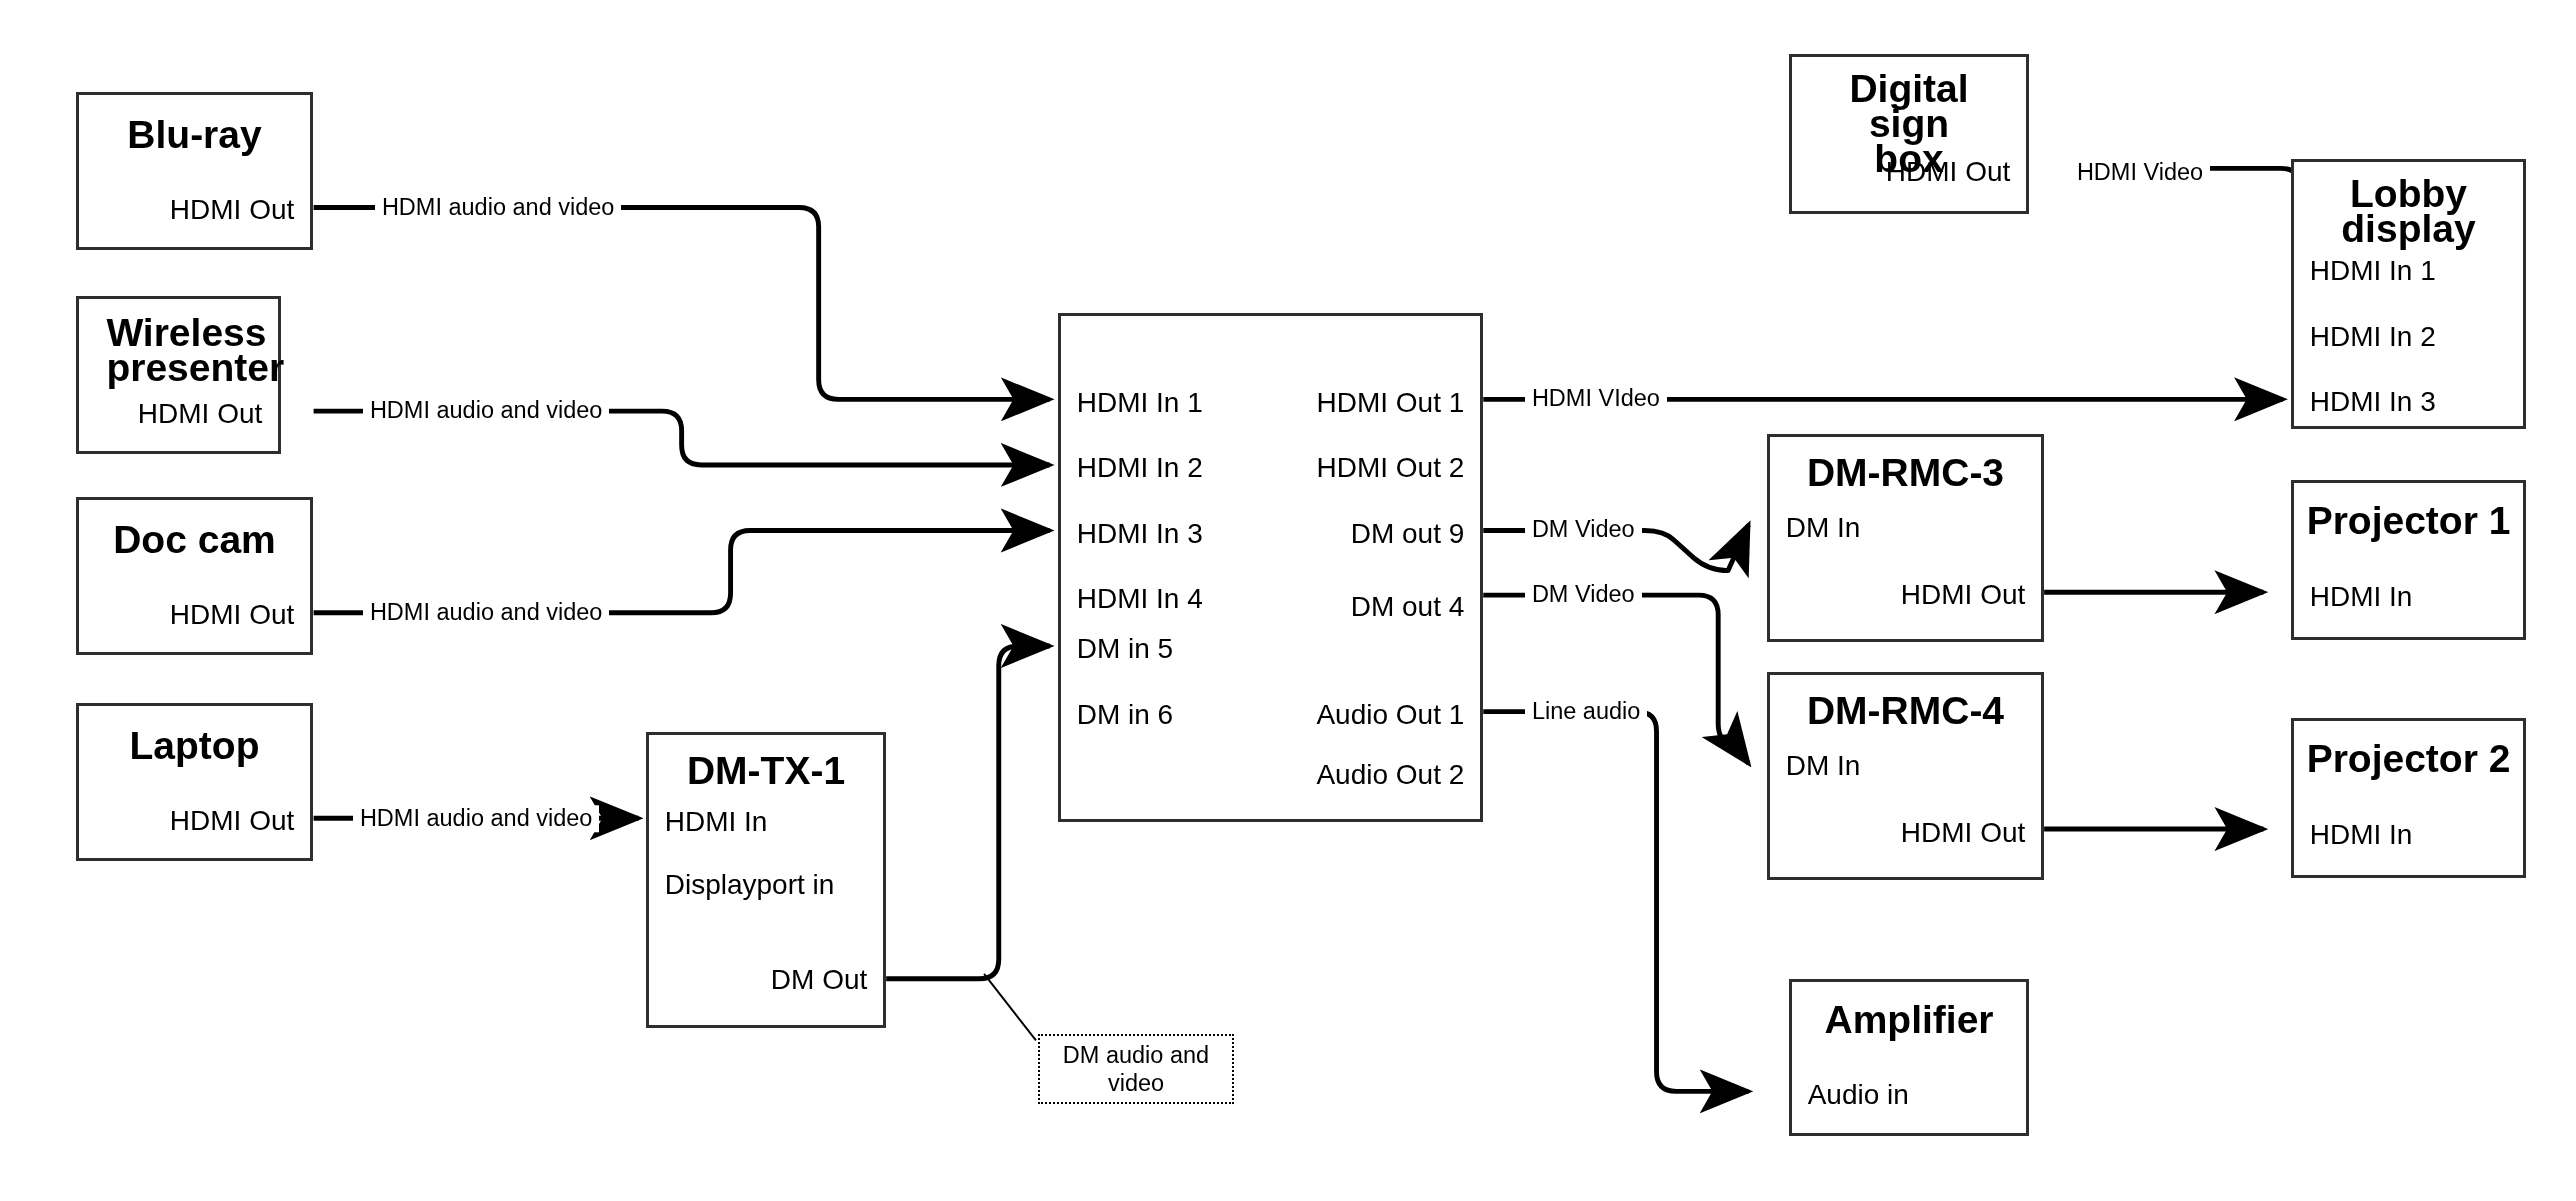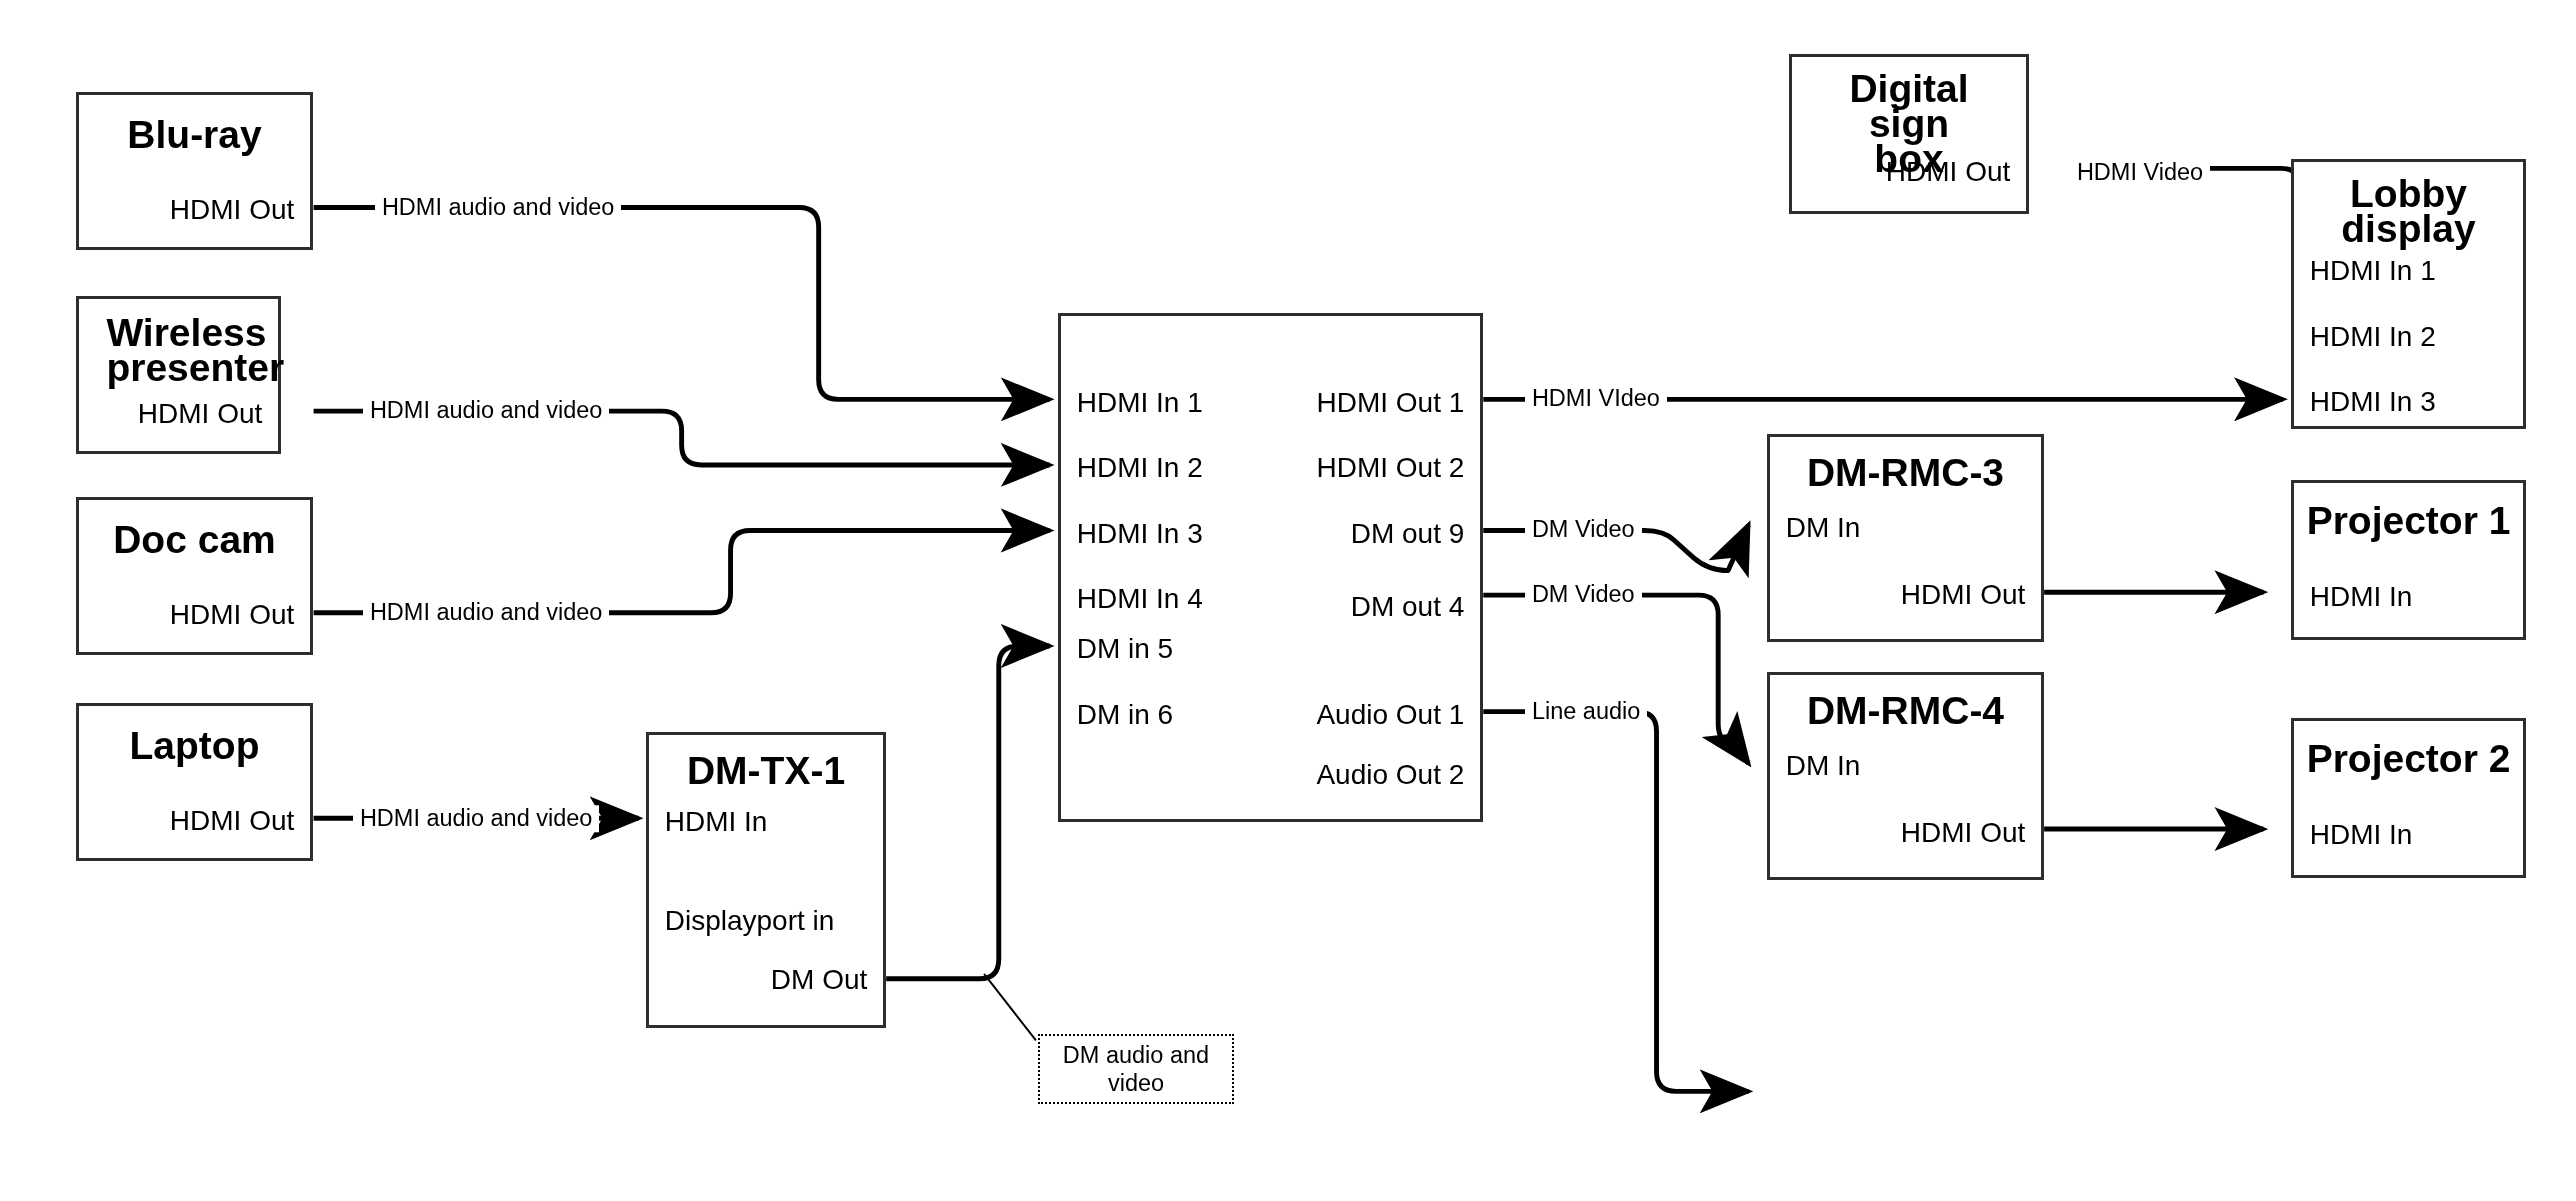--- a/index.html
+++ b/index.html
@@ -135,21 +135,21 @@
   </div>
 
   <div class="node" style="left:76px; top:703px; width:237px; height:158px;">
     <div class="node-title" style="top:21.5px;">Laptop</div>
     <div class="port right" style="top:98px;">HDMI Out</div>
   </div>
 
   <div class="node" style="left:646px; top:732px; width:240px; height:296px;">
     <div class="node-title" style="top:17.6px;">DM-TX-1</div>
     <div class="port left" style="top:70px;">HDMI In</div>
-    <div class="port left" style="top:133px;margin-top:36px;">Displayport in</div>
+    <div class="port left" style="top:133px;">Displayport in</div>
     <div class="port right" style="top:228px;">DM Out</div>
   </div>
 
   <div class="node" style="left:1058px; top:313px; width:425px; height:509px;">
 
     <div class="port left" style="top:70px;">HDMI In 1</div>
     <div class="port left" style="top:135px;">HDMI In 2</div>
     <div class="port left" style="top:201px;">HDMI In 3</div>
     <div class="port left" style="top:266px;">HDMI In 4</div>
     <div class="port left" style="top:316px;">DM in 5</div>
@@ -190,20 +190,24 @@
   <div class="node" style="left:2291px; top:480px; width:235px; height:160px;">
     <div class="node-title" style="top:19.6px;">Projector 1</div>
     <div class="port left" style="top:97px;">HDMI In</div>
   </div>
 
   <div class="node" style="left:2291px; top:718px; width:235px; height:160px;padding-left:9px;">
     <div class="node-title" style="top:19.6px;">Projector 2</div>
     <div class="port left" style="top:97px;">HDMI In</div>
   </div>
 
+  <div class="node" style="left:1789px; top:979px; width:240px; height:157px;">
+    <div class="node-title" style="top:19.6px;">Amplifier</div>
+    <div class="port left" style="top:96px;">Audio in</div>
+  </div>
 
   <div class="wire-label" style="left:375px; top:208px;">HDMI audio and video</div>
 
   <div class="wire-label" style="left:363px; top:411px;">HDMI audio and video</div>
 
   <div class="wire-label" style="left:363px; top:613px;">HDMI audio and video</div>
 
   <div class="wire-label" style="left:353px; top:819px;">HDMI audio and video</div>
 
   <div class="wire-label" style="left:2070px; top:173px;">HDMI Video</div>

